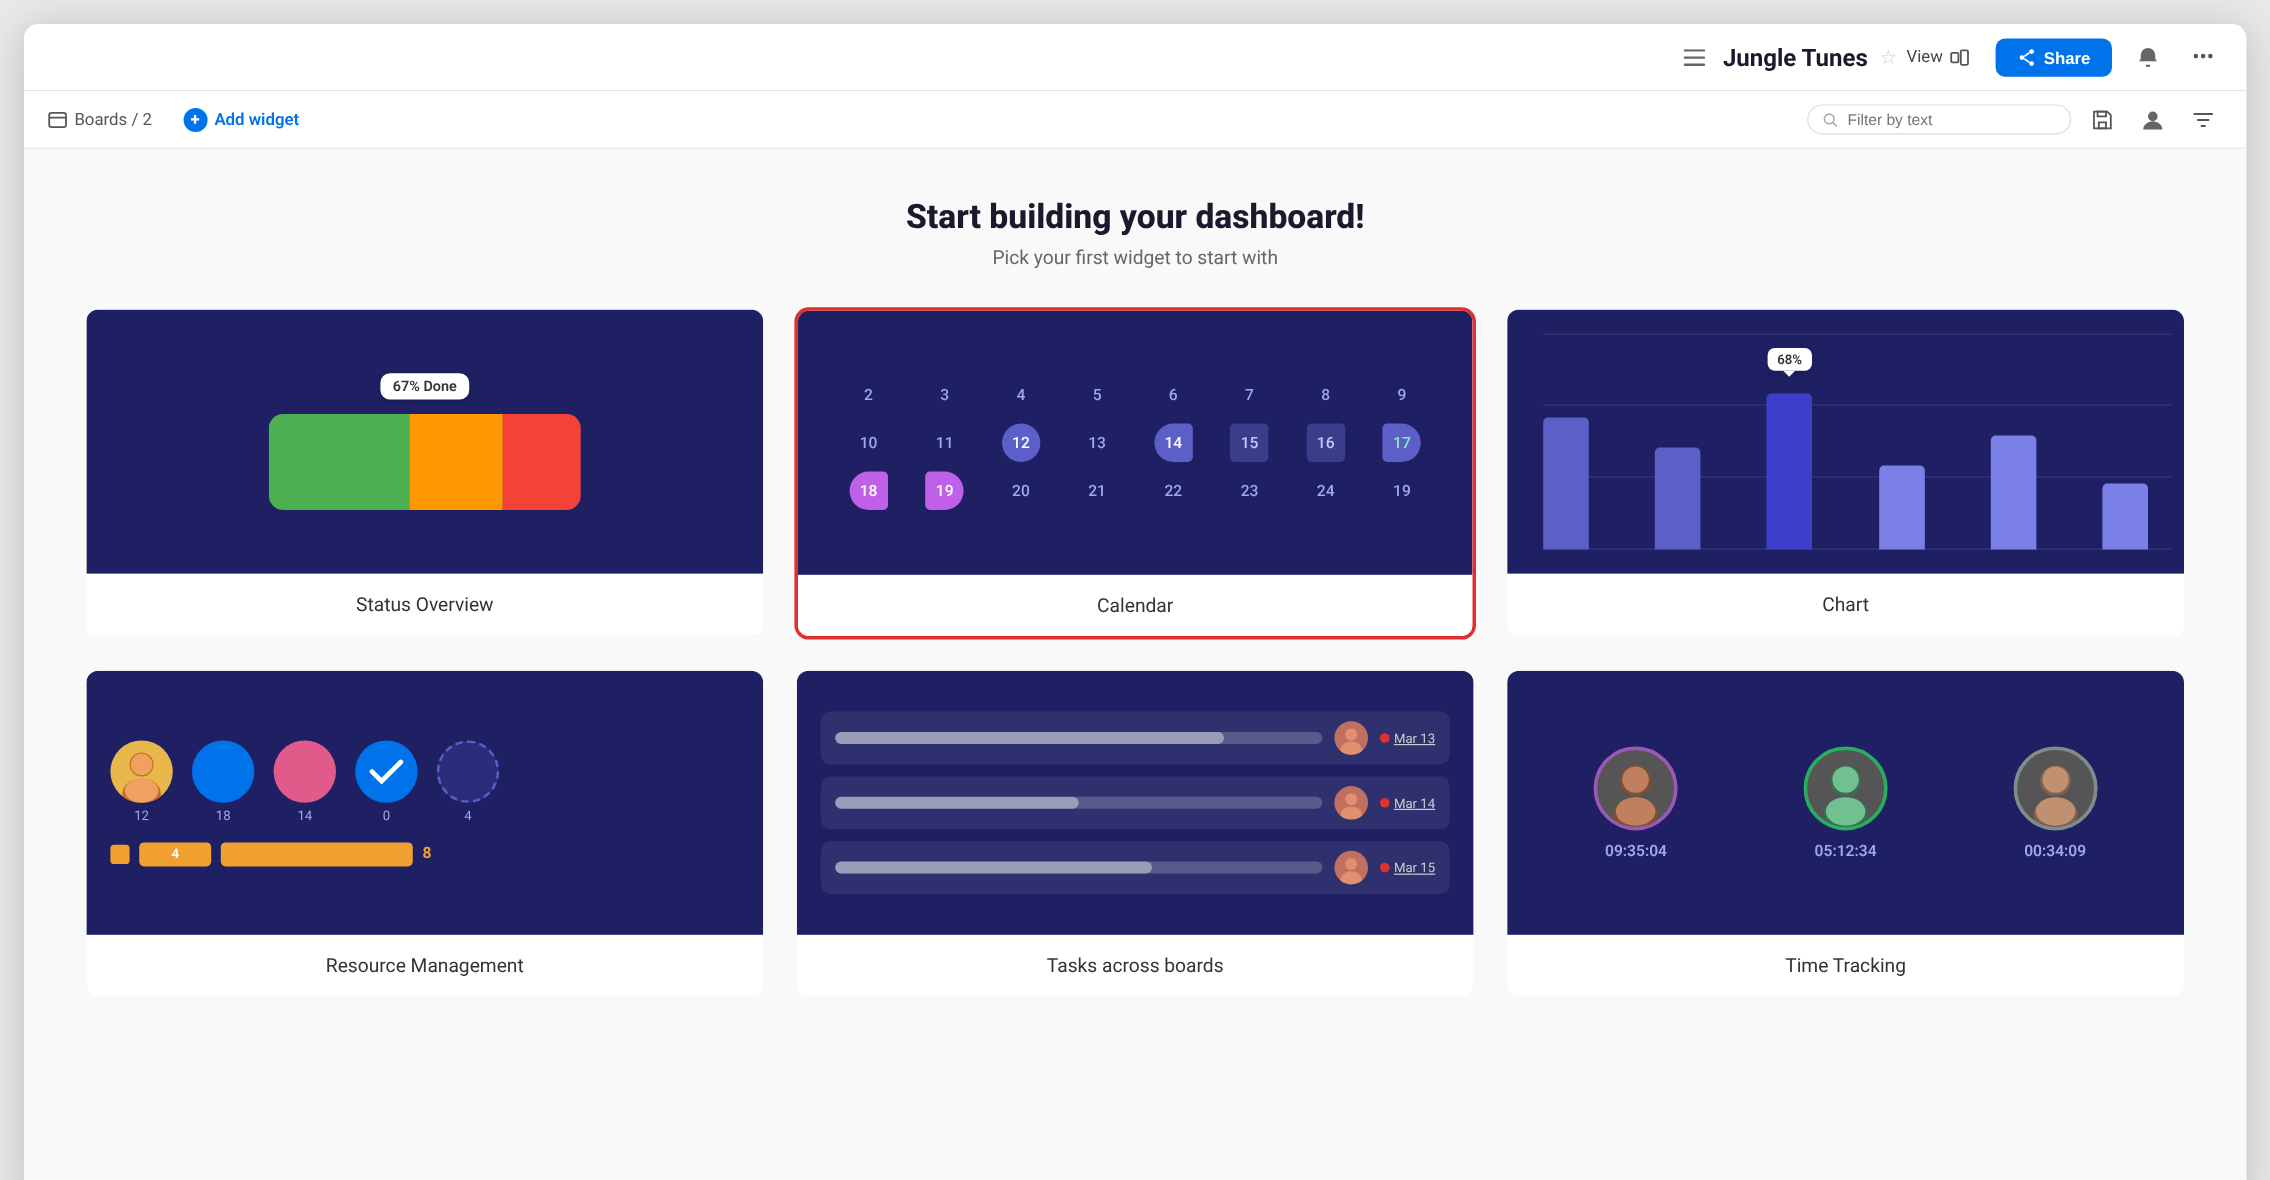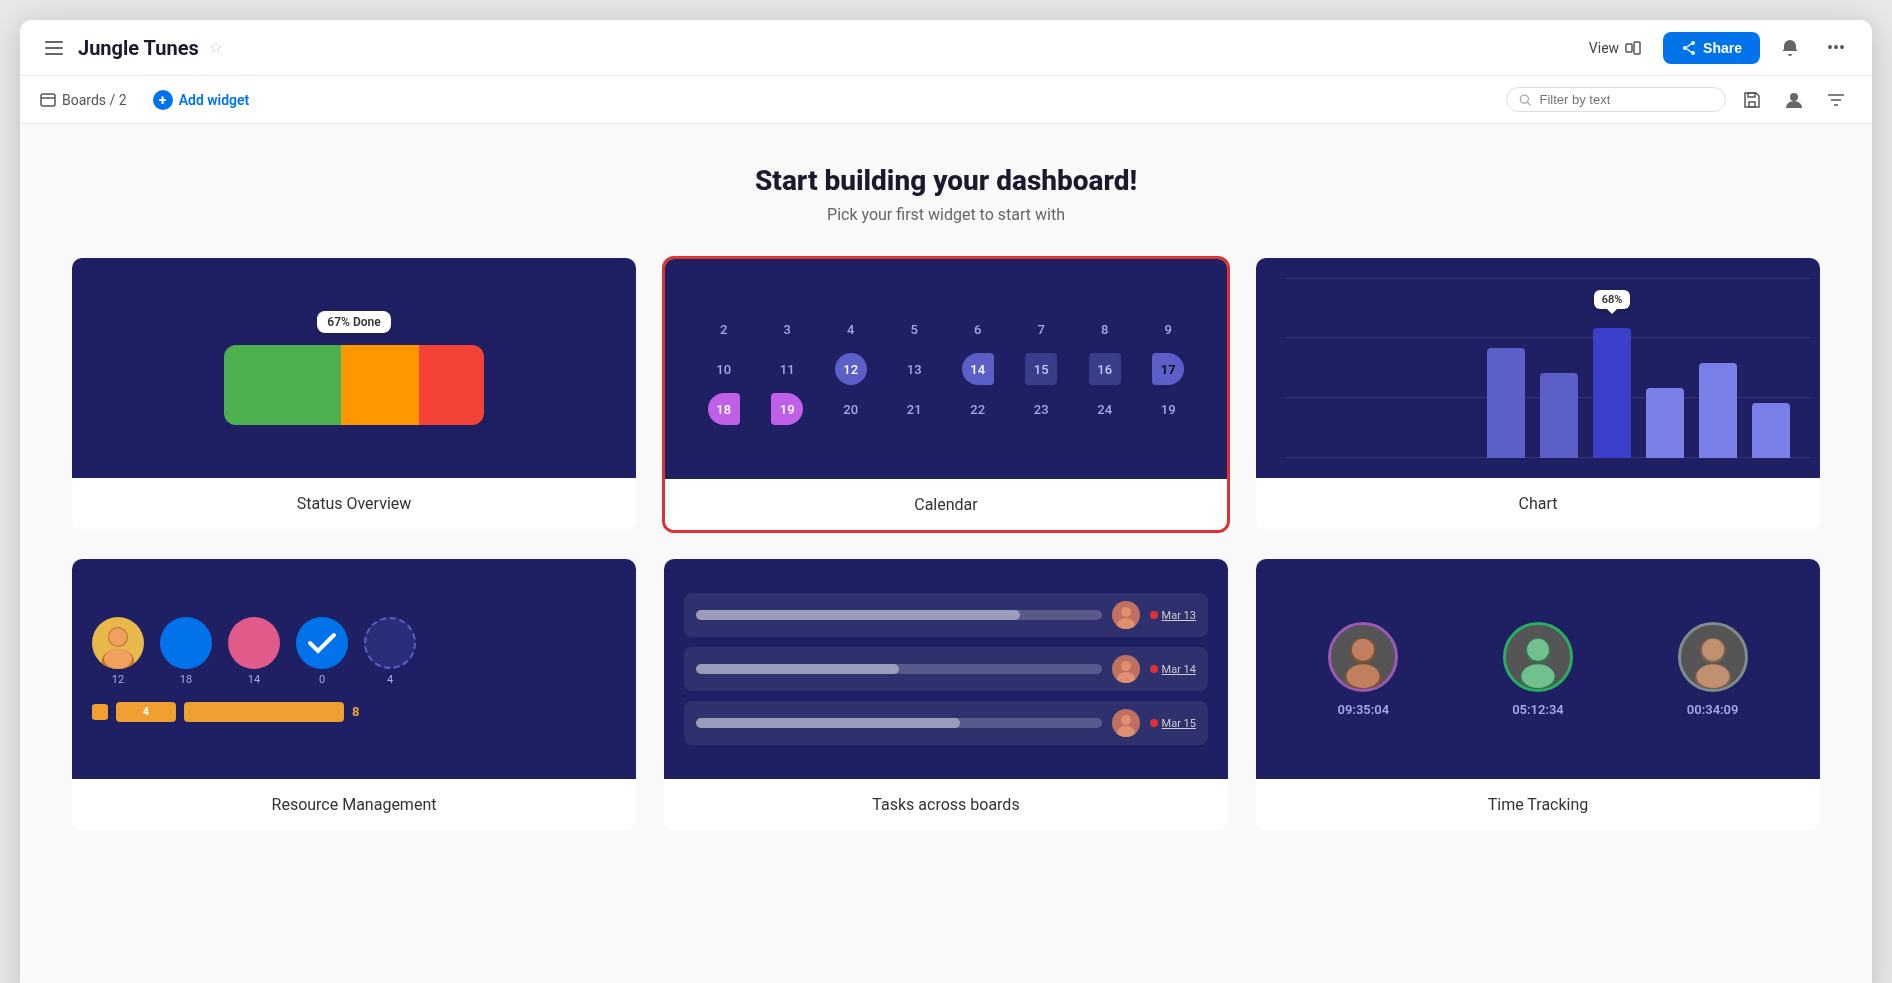--- a/index.html
+++ b/index.html
@@ -16,21 +16,21 @@
       width: 1852px;
       background: #fff;
       border-radius: 12px;
       overflow: hidden;
       box-shadow: 0 4px 32px rgba(0,0,0,0.18);
     }
     
     .top-bar {
       display: flex;
       align-items: center;
-      justify-content: space-between;
+      justify-content: flex-end;
       padding: 10px 20px;
       border-bottom: 1px solid #e5e5e5;
       height: 56px;
     }
     .top-bar-left {
       display: flex;
       align-items: center;
       gap: 10px;
     }
     .sidebar-toggle {
@@ -275,38 +275,38 @@
       color: #c0c8ff;
       border-radius: 4px;
     }
     .cal-cell.range-start {
       background: #5b5fc7;
       color: #fff;
       border-radius: 50% 4px 4px 50%;
     }
     .cal-cell.range-end {
       background: #5b5fc7;
-      color: #000000;
+      color: #86efac;
       border-radius: 4px 50% 50% 4px;
     }
     .cal-cell.pink-start {
       background: #c060e8;
       color: #fff;
       border-radius: 50% 4px 4px 50%;
     }
     .cal-cell.pink-end {
       background: #c060e8;
       color: #fff;
       border-radius: 4px 50% 50% 4px;
     }
     
     .chart-widget-inner {
       display: flex;
       align-items: flex-end;
-      justify-content: flex-end;
+      justify-content: space-between;
       gap: 15px;
       padding: 20px 30px;
       width: 100%;
       height: 100%;
       position: relative;
     }
     .chart-bar-wrap {
       display: flex;
       flex-direction: column;
       align-items: center;

